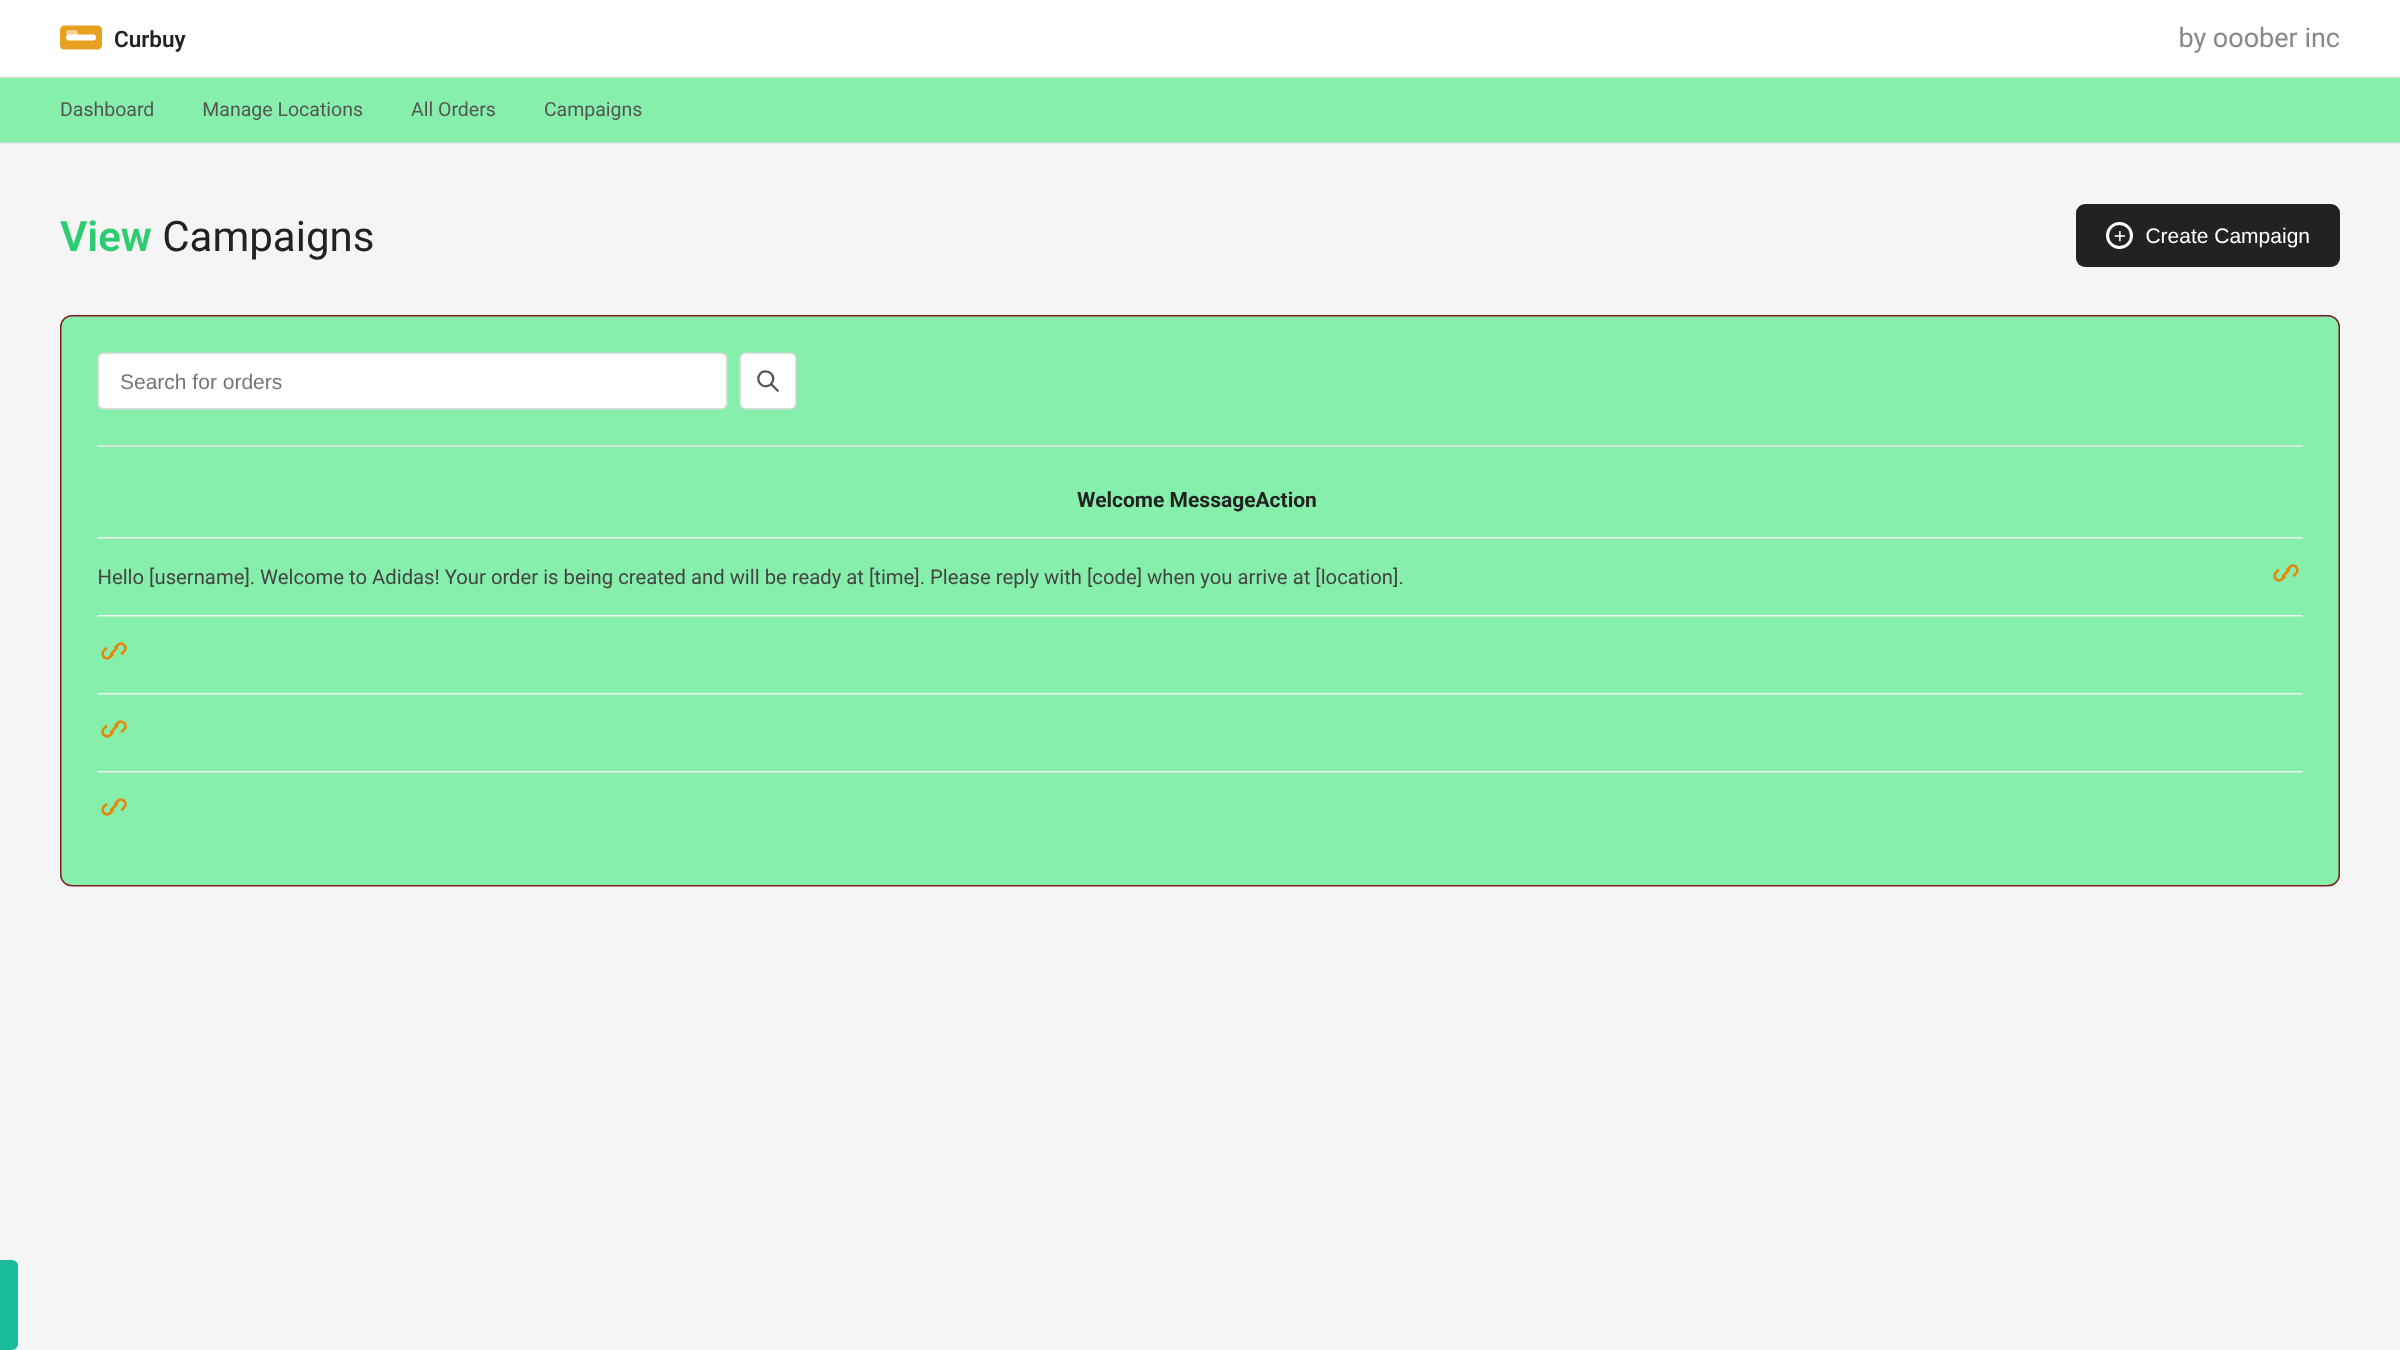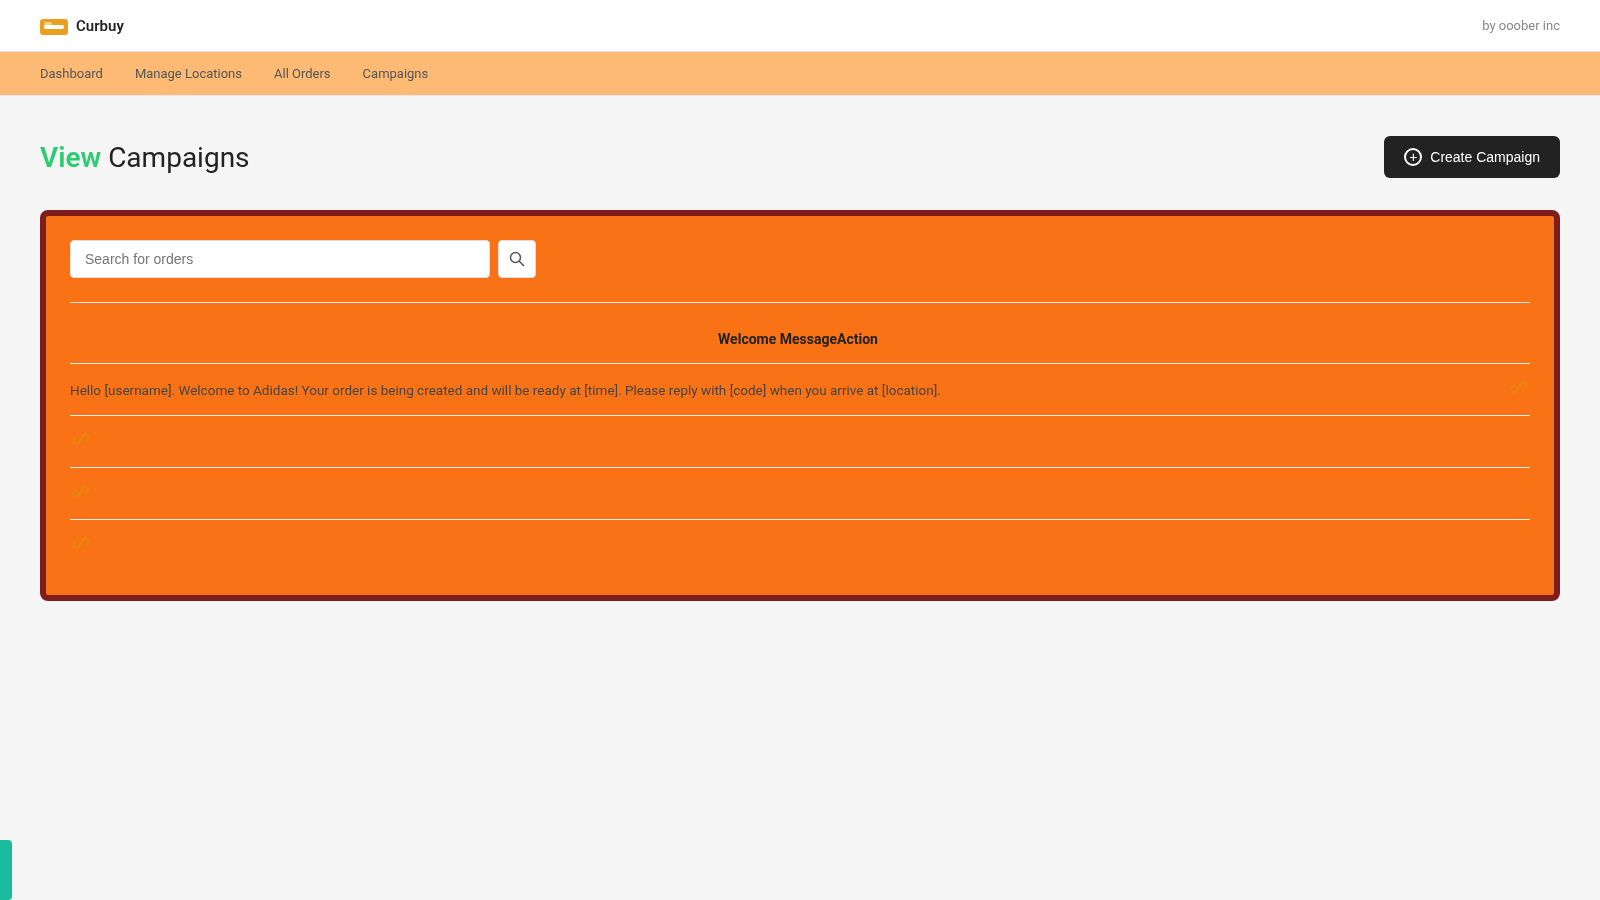--- a/index.html
+++ b/index.html
@@ -22,48 +22,48 @@
       border-bottom: 1px solid #e0e0e0;
       padding: 0 40px;
       height: 52px;
       display: flex;
       align-items: center;
       justify-content: space-between;
     }
 
     .logo-area {
       display: flex;
-      align-items: flex-end;
+      align-items: flex-start;
       gap: 8px;
     }
 
     .logo-icon {
       width: 28px;
       height: 16px;
       background: #e8a020;
       border-radius: 3px;
       display: flex;
       align-items: center;
       justify-content: center;
     }
 
     .logo-text {
       font-size: 15px;
       font-weight: 600;
       color: #222;
     }
 
     .brand-text {
-      font-size: 13px;
+      font-size: 18px;
       color: #888;
     }
 
     
     .nav-bar {
-      background: #fdba74;
+      background: #86efac;
       border-bottom: 1px solid #e8e8e8;
       padding: 0 40px;
       height: 44px;
       display: flex;
       align-items: center;
       gap: 32px;
     }
 
     .nav-item {
       font-size: 13px;
@@ -118,22 +118,22 @@
       border-radius: 50%;
       display: flex;
       align-items: center;
       justify-content: center;
       font-size: 14px;
       line-height: 1;
     }
 
     
     .card {
-      background: #f97316;
-      border: 6px solid #7f1d1d;
+      background: #86efac;
+      border: 1px solid #7f1d1d;
       border-radius: 8px;
       padding: 24px;
     }
 
     
     .search-area {
       display: flex;
       align-items: center;
       gap: 8px;
       margin-bottom: 24px;

